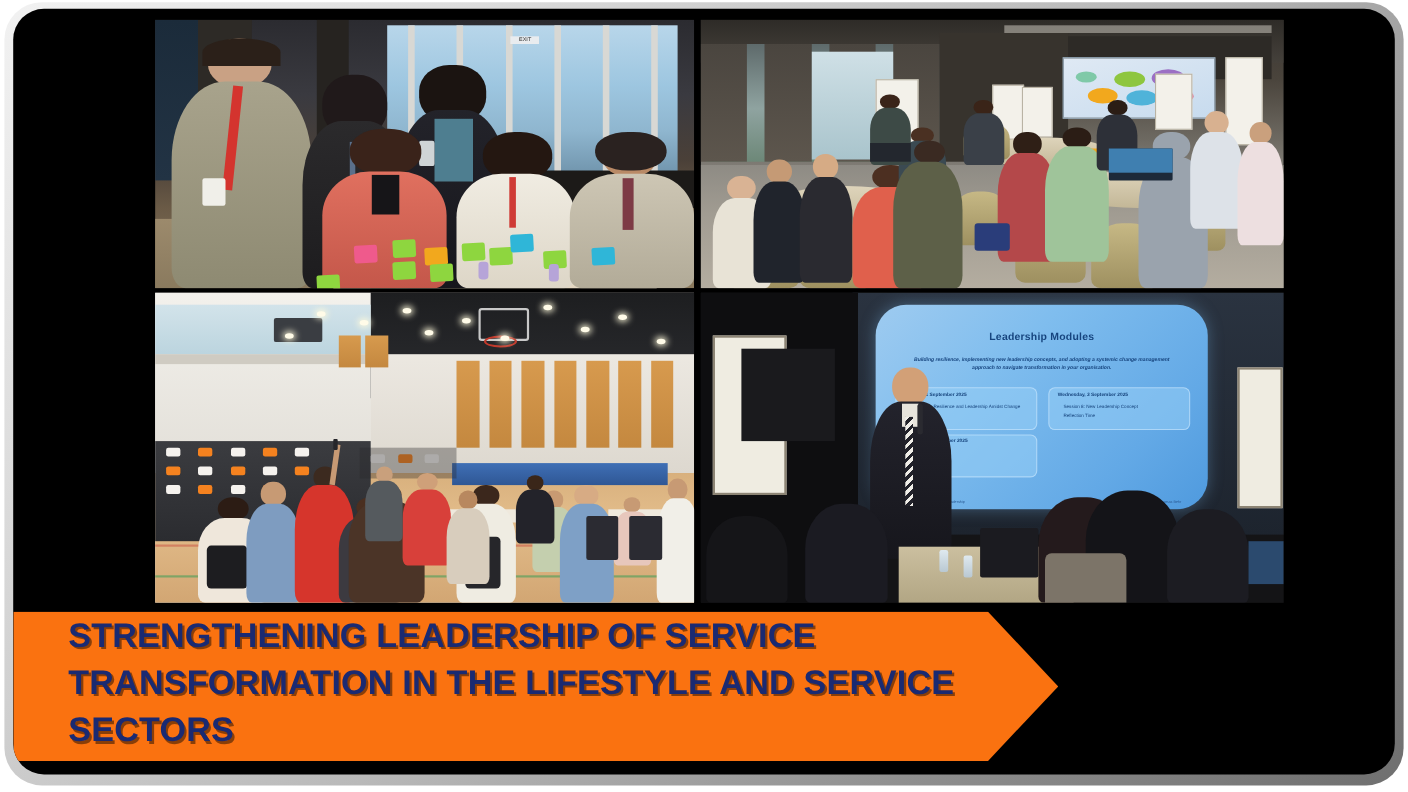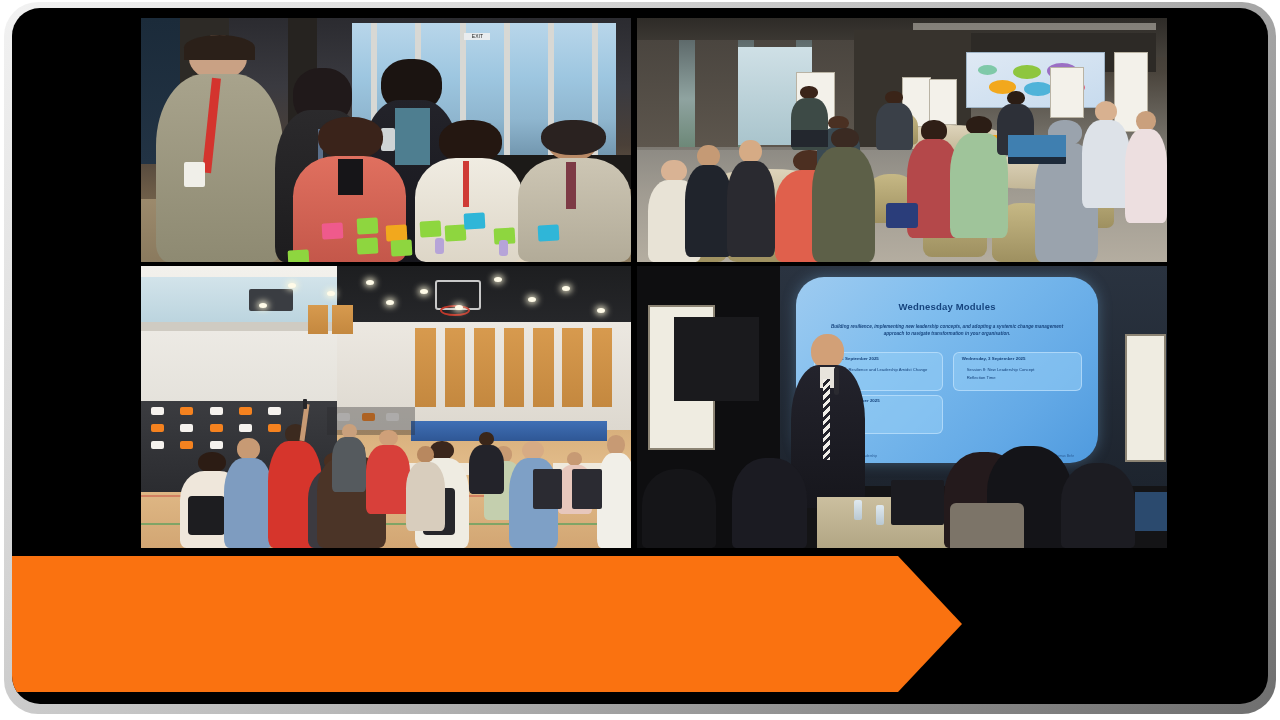--- a/index.html
+++ b/index.html
@@ -468,21 +468,21 @@
       <div class="photo p4">
         <div class="scene">
           <div class="bg"></div>
           <div class="projwall"></div>
           <div class="sh" style="left:0;top:0;width:27%;height:100%;background:#0e0e10"></div>
           <div class="flipboard" style="left:2%;top:14%;width:12%;height:50%"></div>
           <div class="flipboard" style="left:92%;top:24%;width:7%;height:44%"></div>
           <div class="sh" style="left:7%;top:18%;width:16%;height:30%;background:#1a1a1d"></div>
 
           <div class="slide">
-            <div class="s-title">Wednesday Modules</div>
+            <div class="s-title">Leadership Modules</div>
             <div class="s-sub">Building resilience, implementing new leadership concepts, and adopting a systemic change management approach to navigate transformation in your organisation.</div>
 
             <div class="s-card" style="left:6%;top:40%;width:42%;height:20%">
               <div class="c-hd">Monday, 1 September 2025</div>
               <div class="c-li" style="top:38%">Session 4: Resilience and Leadership Amidst Change</div>
             </div>
 
             <div class="s-card" style="left:52%;top:40%;width:42%;height:20%">
               <div class="c-hd">Wednesday, 3 September 2025</div>
               <div class="c-li" style="top:38%">Session 8: New Leadership Concept</div>
@@ -522,14 +522,15 @@
           <div class="sh" style="left:59%;bottom:0;width:14%;height:16%;background:#7c7468;border-radius:6px 6px 0 0"></div>
           <div class="sh" style="left:94%;bottom:6%;width:6%;height:14%;background:#2b4a6e"></div>
         </div>
       </div>
 
     </div>
 
     <div class="banner"></div>
   </div>
 
+  <div class="banner-text">STRENGTHENING LEADERSHIP OF SERVICE TRANSFORMATION IN THE LIFESTYLE AND SERVICE SECTORS</div>
 
 </div>
 
 </body></html>

